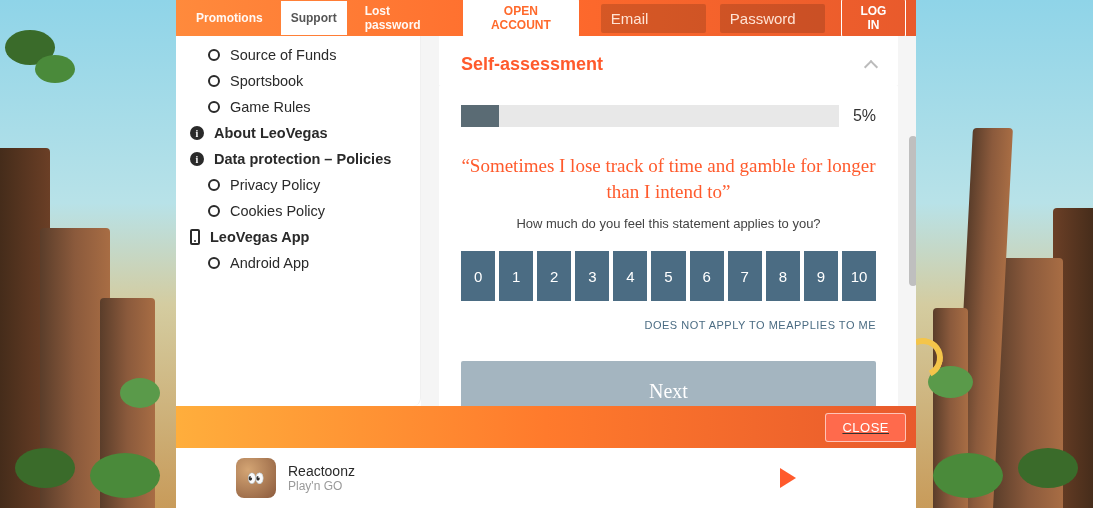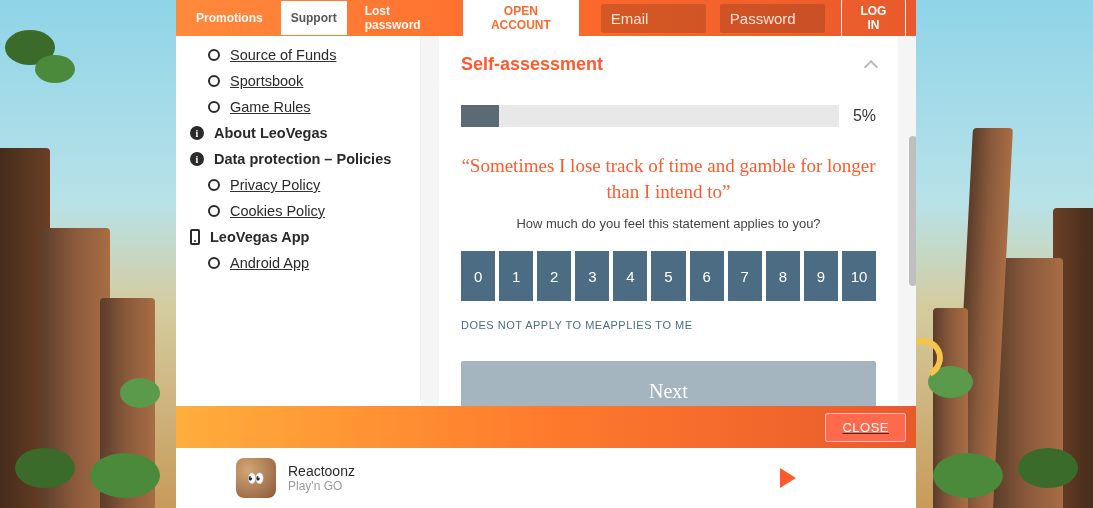--- a/index.html
+++ b/index.html
@@ -25,21 +25,21 @@
   .cred-input { background: rgba(0,0,0,0.15); border: none; color: #fff; padding: 6px 10px; border-radius: 2px; width: 105px; font-size: 15px; margin-left: 6px; }
   .cred-input::placeholder { color: #ffe3d4; }
   .login-btn { background: transparent; border: 1px solid #fff; color: #fff; border-radius: 3px; padding: 5px 12px; font-weight: bold; font-size: 12px; cursor: pointer; margin-left: 8px; }
 
   
   .body-wrap { flex: 1; display: flex; overflow: hidden; }
 
   
   .sidebar { width: 245px; background: #fff; padding: 6px 6px 0 14px; overflow: hidden; border-right: 1px solid #f0f0f0; border-radius: 0 0 8px 0; }
   .sb-row { display: flex; align-items: center; gap: 10px; padding: 5px 0; cursor: pointer; }
-  .sb-row.indent { padding-left: 18px; text-decoration: underline; }
+  .sb-row.indent { padding-left: 18px; }
   .sb-row.heading { font-weight: bold; color: #2a2a2a; }
   .sb-circle { width: 12px; height: 12px; border: 2px solid #2a2a2a; border-radius: 50%; flex-shrink: 0; }
   .sb-info { width: 14px; height: 14px; border-radius: 50%; background: #2a2a2a; color: #fff; font-size: 10px; font-weight: bold; display: flex; align-items: center; justify-content: center; flex-shrink: 0; font-family: Georgia, serif; }
   .sb-phone { width: 10px; height: 16px; border: 2px solid #2a2a2a; border-radius: 2px; flex-shrink: 0; position: relative; }
   .sb-phone::after { content: ''; position: absolute; bottom: 1px; left: 2px; width: 2px; height: 2px; background: #2a2a2a; border-radius: 50%; }
   .sb-label { font-size: 14.5px; color: #2a2a2a; }
 
   
   .main { flex: 1; background: #f5f5f5; position: relative; overflow-y: auto; }
   .card { background: #fff; margin: 0 18px 20px 18px; padding: 20px 22px; border-radius: 2px; }
@@ -51,21 +51,21 @@
   .progress-bar { flex: 1; height: 22px; background: #e8e8e8; position: relative; }
   .progress-fill { height: 100%; background: #5a6b74; }
   .progress-pct { font-size: 16px; color: #333; }
 
   .question { text-align: center; color: #ff5a2c; font-family: Georgia, serif; font-size: 19px; margin-bottom: 12px; line-height: 1.35; }
   .subq { text-align: center; color: #444; font-size: 13px; margin-bottom: 20px; }
 
   .scale { display: flex; gap: 4px; margin-bottom: 18px; }
   .scale-btn { flex: 1; height: 50px; background: #4b6c83; color: #fff; border: none; font-size: 15px; cursor: pointer; }
 
-  .scale-labels { display: flex; justify-content: flex-start; font-size: 11px; letter-spacing: 0.5px; color: #4b6c83; margin-bottom: 30px; }
+  .scale-labels { display: flex; justify-content: flex-end; font-size: 11px; letter-spacing: 0.5px; color: #4b6c83; margin-bottom: 30px; }
 
   .next-btn { width: 100%; height: 60px; background: #a4b5c0; color: #fff; border: none; font-size: 20px; font-family: Georgia, serif; cursor: pointer; border-radius: 2px; }
 
   
   .scroll-thumb { position: absolute; right: -1px; top: 100px; width: 8px; height: 150px; background: #bfbfbf; border-radius: 4px; }
 
   
   .close-bar { height: 42px; background: linear-gradient(to right, #ffae3c, #ff7a2c, #e85a2c); display: flex; align-items: center; justify-content: flex-end; padding-right: 10px; text-decoration: underline; }
   .close-btn { background: #ff6a4c; border: 1px solid rgba(255,255,255,0.6); color: #fff; border-radius: 3px; padding: 6px 16px; font-size: 13px; letter-spacing: 0.5px; cursor: pointer; }
 

